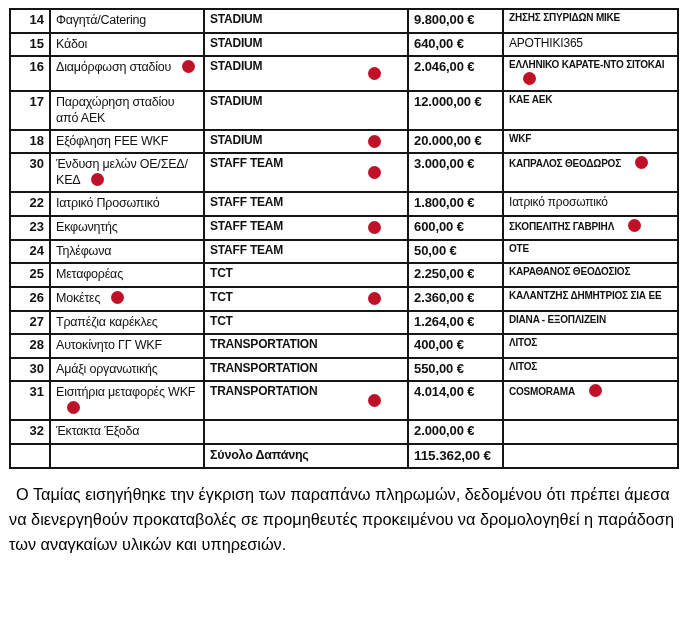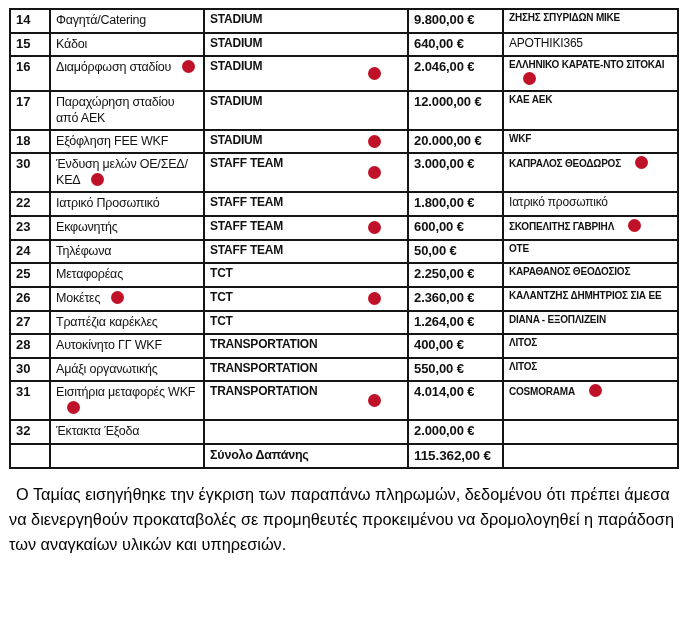--- a/index.html
+++ b/index.html
@@ -18,21 +18,21 @@
     width:668px;
   }
   table.expenses td{
     border:2px solid #151515;
     padding:2px 5px 3px 5px;
     vertical-align:top;
     line-height:1.28;
     background:#fff;
     overflow:visible;
   }
-  .c-num{text-align:left;font-weight:700;font-size:13px;padding-top:3px;}
+  .c-num{text-align:right;font-weight:700;font-size:13px;padding-top:3px;}
   .c-desc{font-size:12.5px;font-weight:400;letter-spacing:-0.2px;}
   .c-cat{font-size:12px;font-weight:700;letter-spacing:-0.2px;position:relative;padding-top:4px;}
   .c-amt{font-size:13px;font-weight:700;letter-spacing:-0.1px;padding-top:3px;}
   .c-sup{font-size:10px;font-weight:700;letter-spacing:-0.2px;padding-top:3px;}
   .c-sup.light{font-weight:400;font-size:12px;}
 
   .dot{
     display:none;
     width:13px;height:13px;
     border-radius:50%;

